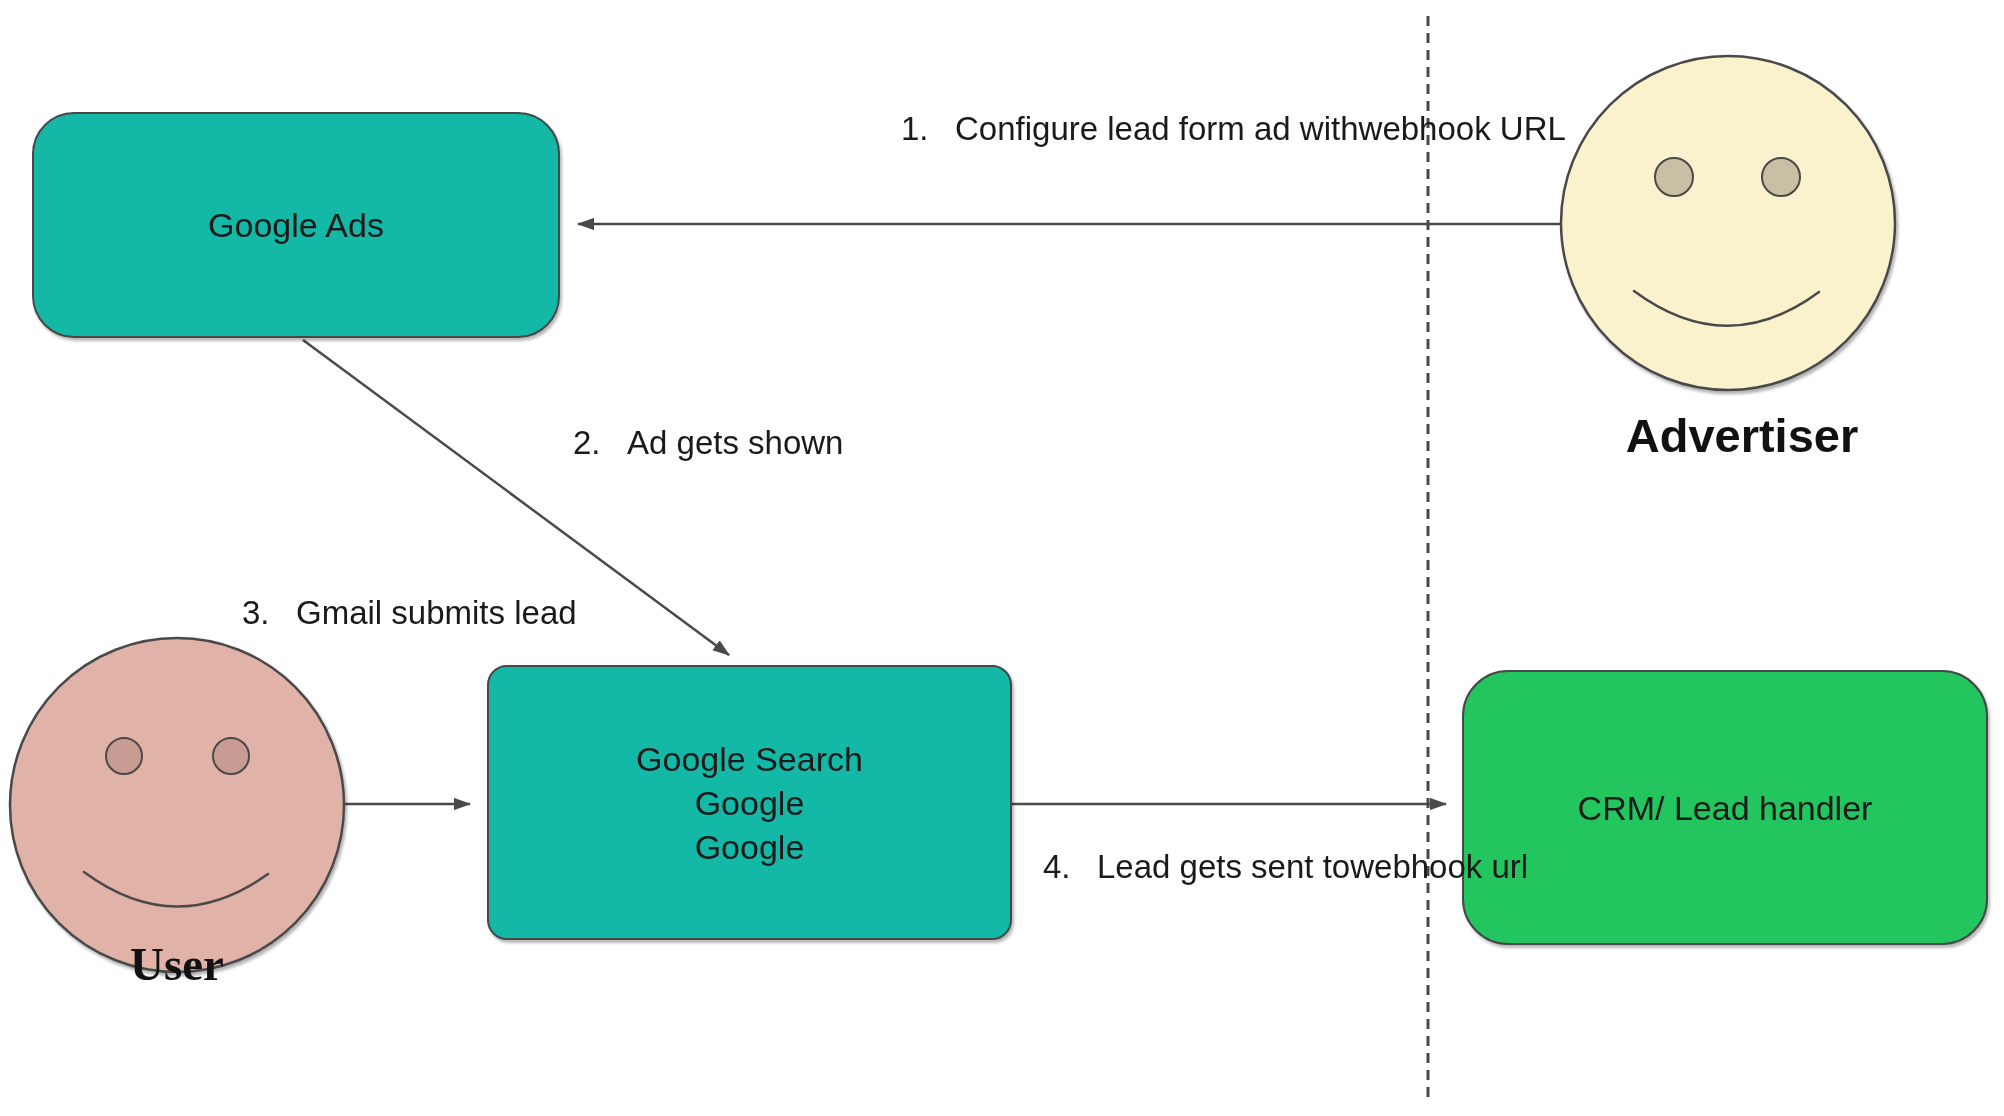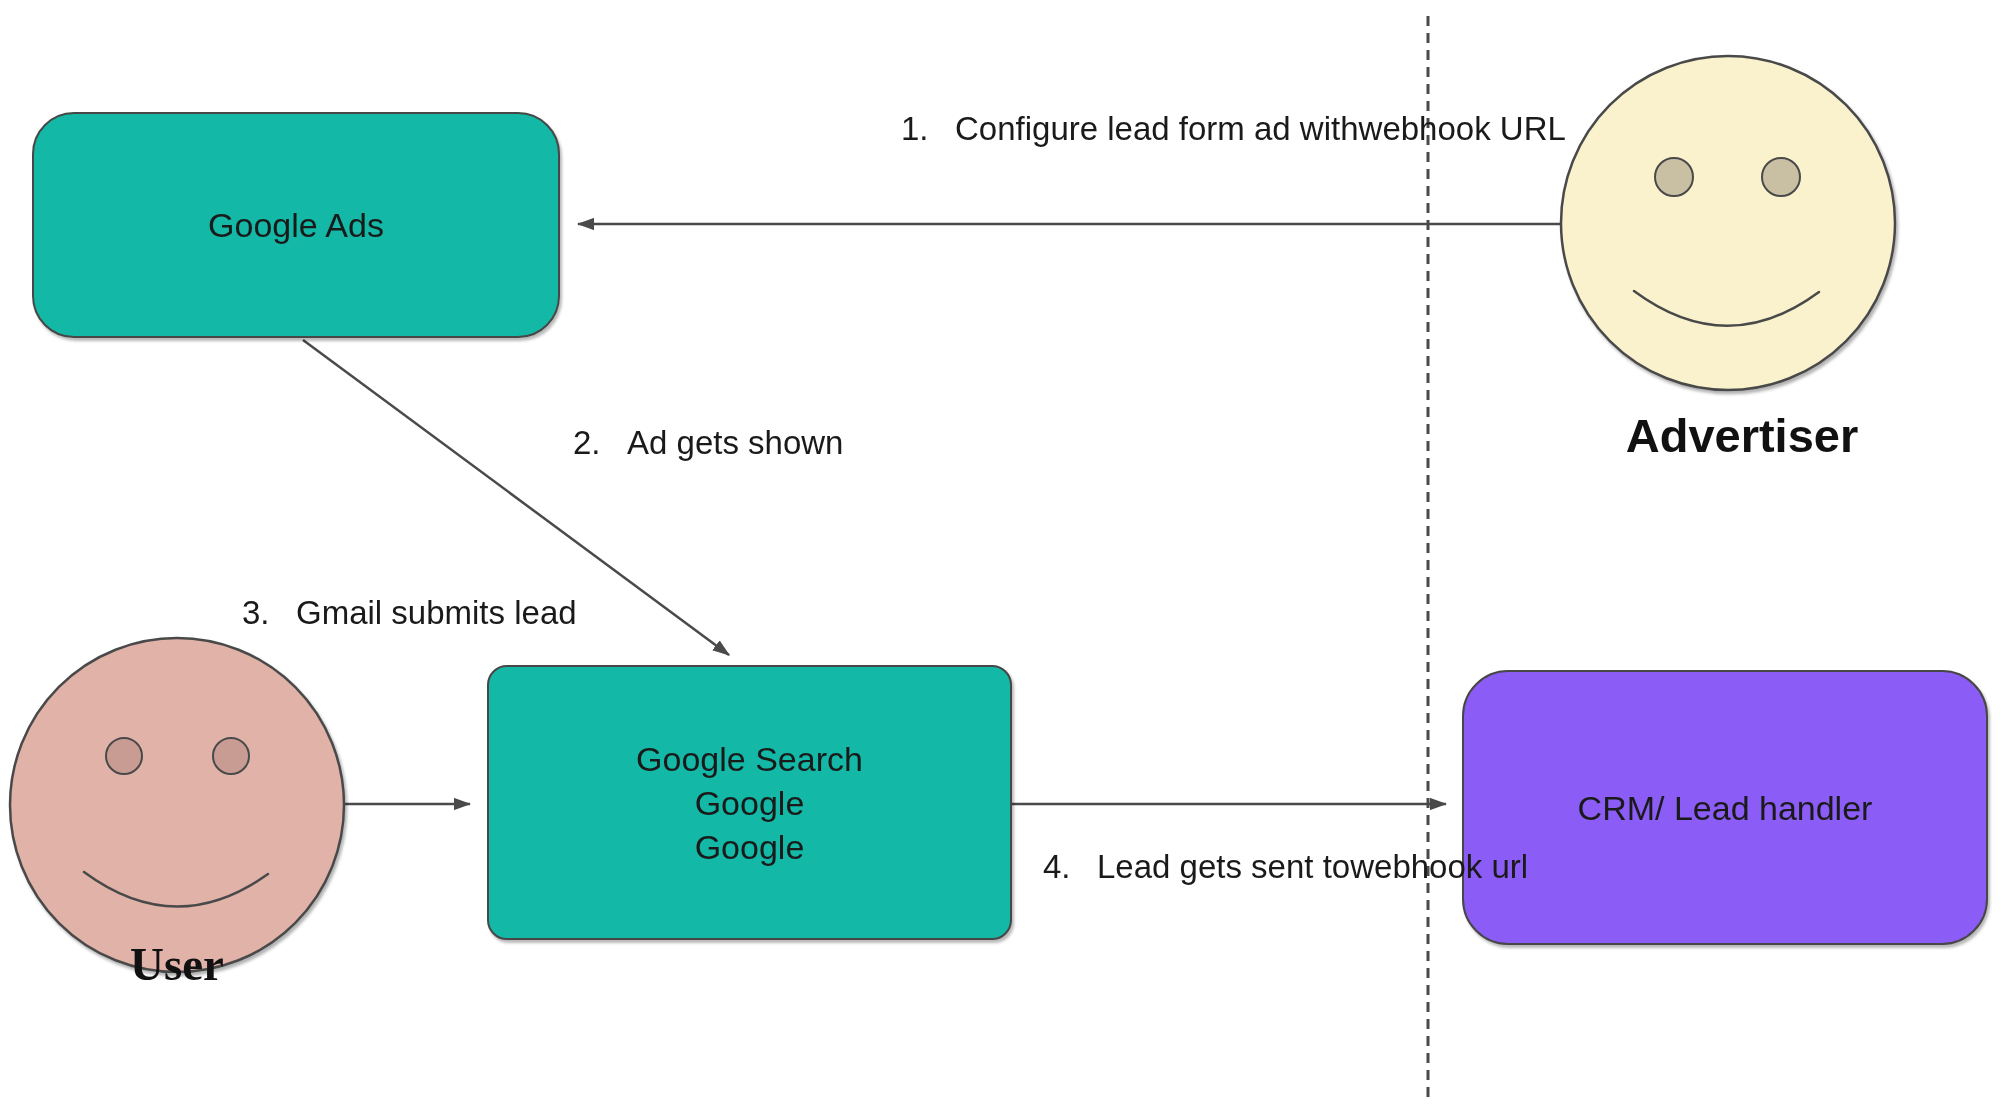--- a/index.html
+++ b/index.html
@@ -24,21 +24,21 @@
     align-items: center;
     justify-content: center;
     border: 2.5px solid #474747;
     box-shadow: 2px 3px 3px rgba(0,0,0,0.28);
     font-size: 34px;
     line-height: 44px;
     text-align: center;
     box-sizing: border-box;
   }
   .node.blue   { background: #14b8a6; }
-  .node.yellow { background: #8b5cf6; text-align: center; }
+  .node.yellow { background: #22c55e; text-align: center; }
   .node-google-ads    { left: 32px;   top: 112px; width: 528px; height: 226px; border-radius: 42px; }
   .node-google-search { left: 487px;  top: 665px; width: 525px; height: 275px; border-radius: 20px; }
   .node-crm           { left: 1462px; top: 670px; width: 526px; height: 275px; border-radius: 46px; }
   .step {
     position: absolute;
     display: flex;
     align-items: flex-start;
     font-size: 33px;
     line-height: 41px;
     white-space: nowrap;

